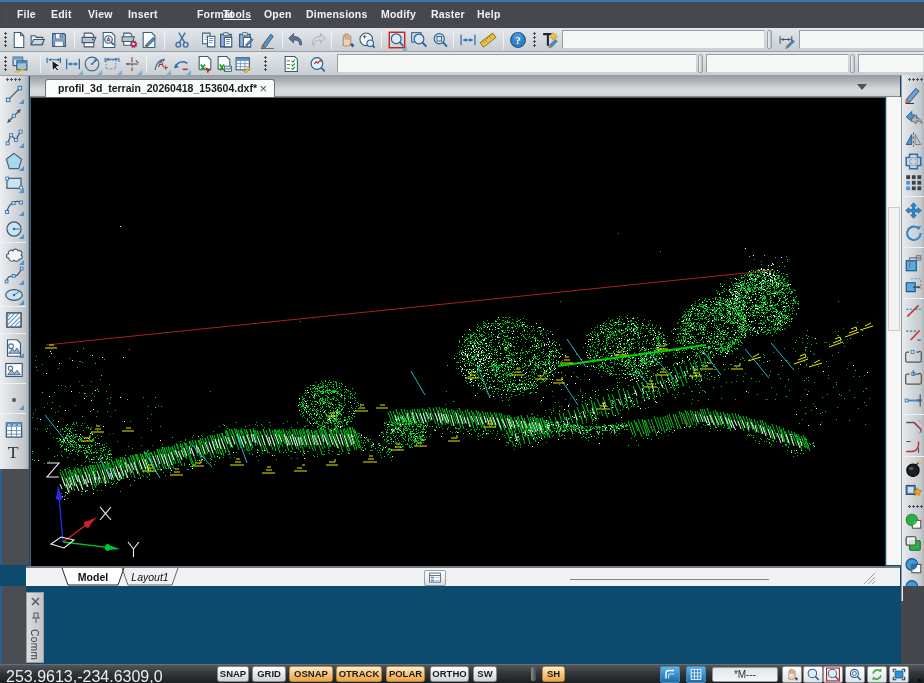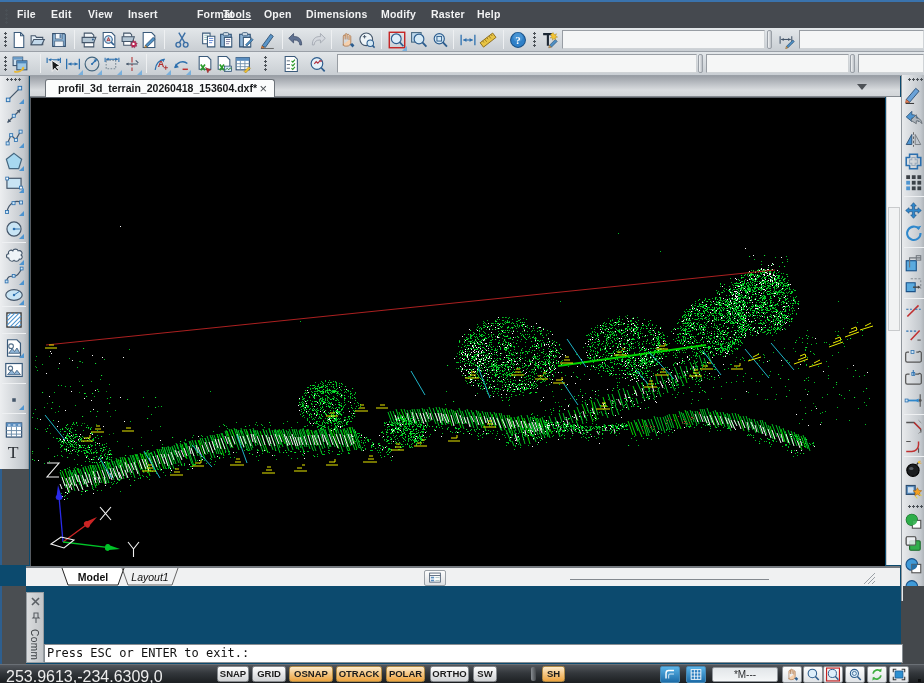--- a/index.html
+++ b/index.html
@@ -771,21 +771,20 @@
           <path d="M2 2l7 7M9 2l-7 7" stroke="#5a5f64" stroke-width="1.6"></path>
         </svg>
       </div>
     <div id="cmd-pin">
         <svg viewBox="0 0 10 12" width="10" height="12">
           <path d="M3 1h4v4l1 1H2l1-1zM5 6v5" stroke="#5a5f64" fill="none" stroke-width="1.1"></path>
         </svg>
       </div>
     <div id="cmd-label">Comm</div>
   </div>
-  <div id="cmd-input" class="abs">Press ESC or ENTER to exit.:</div>
   <div id="cmd-right" class="abs"></div>
   <div id="statusbar" class="abs">
     <div id="coords">253.9613,-234.6309,0</div>
     <div id="sb-grip"></div>
     <div id="mode-field">*M---</div>
     <div id="sb-dot"></div>
   <div class="toggle off" style="left: 217px; width: 32px;">SNAP</div>
       <div class="toggle off" style="left: 252px; width: 34px;">GRID</div>
       <div class="toggle on" style="left: 289px; width: 44px;">OSNAP</div>
       <div class="toggle on" style="left: 336px; width: 46px;">OTRACK</div>

